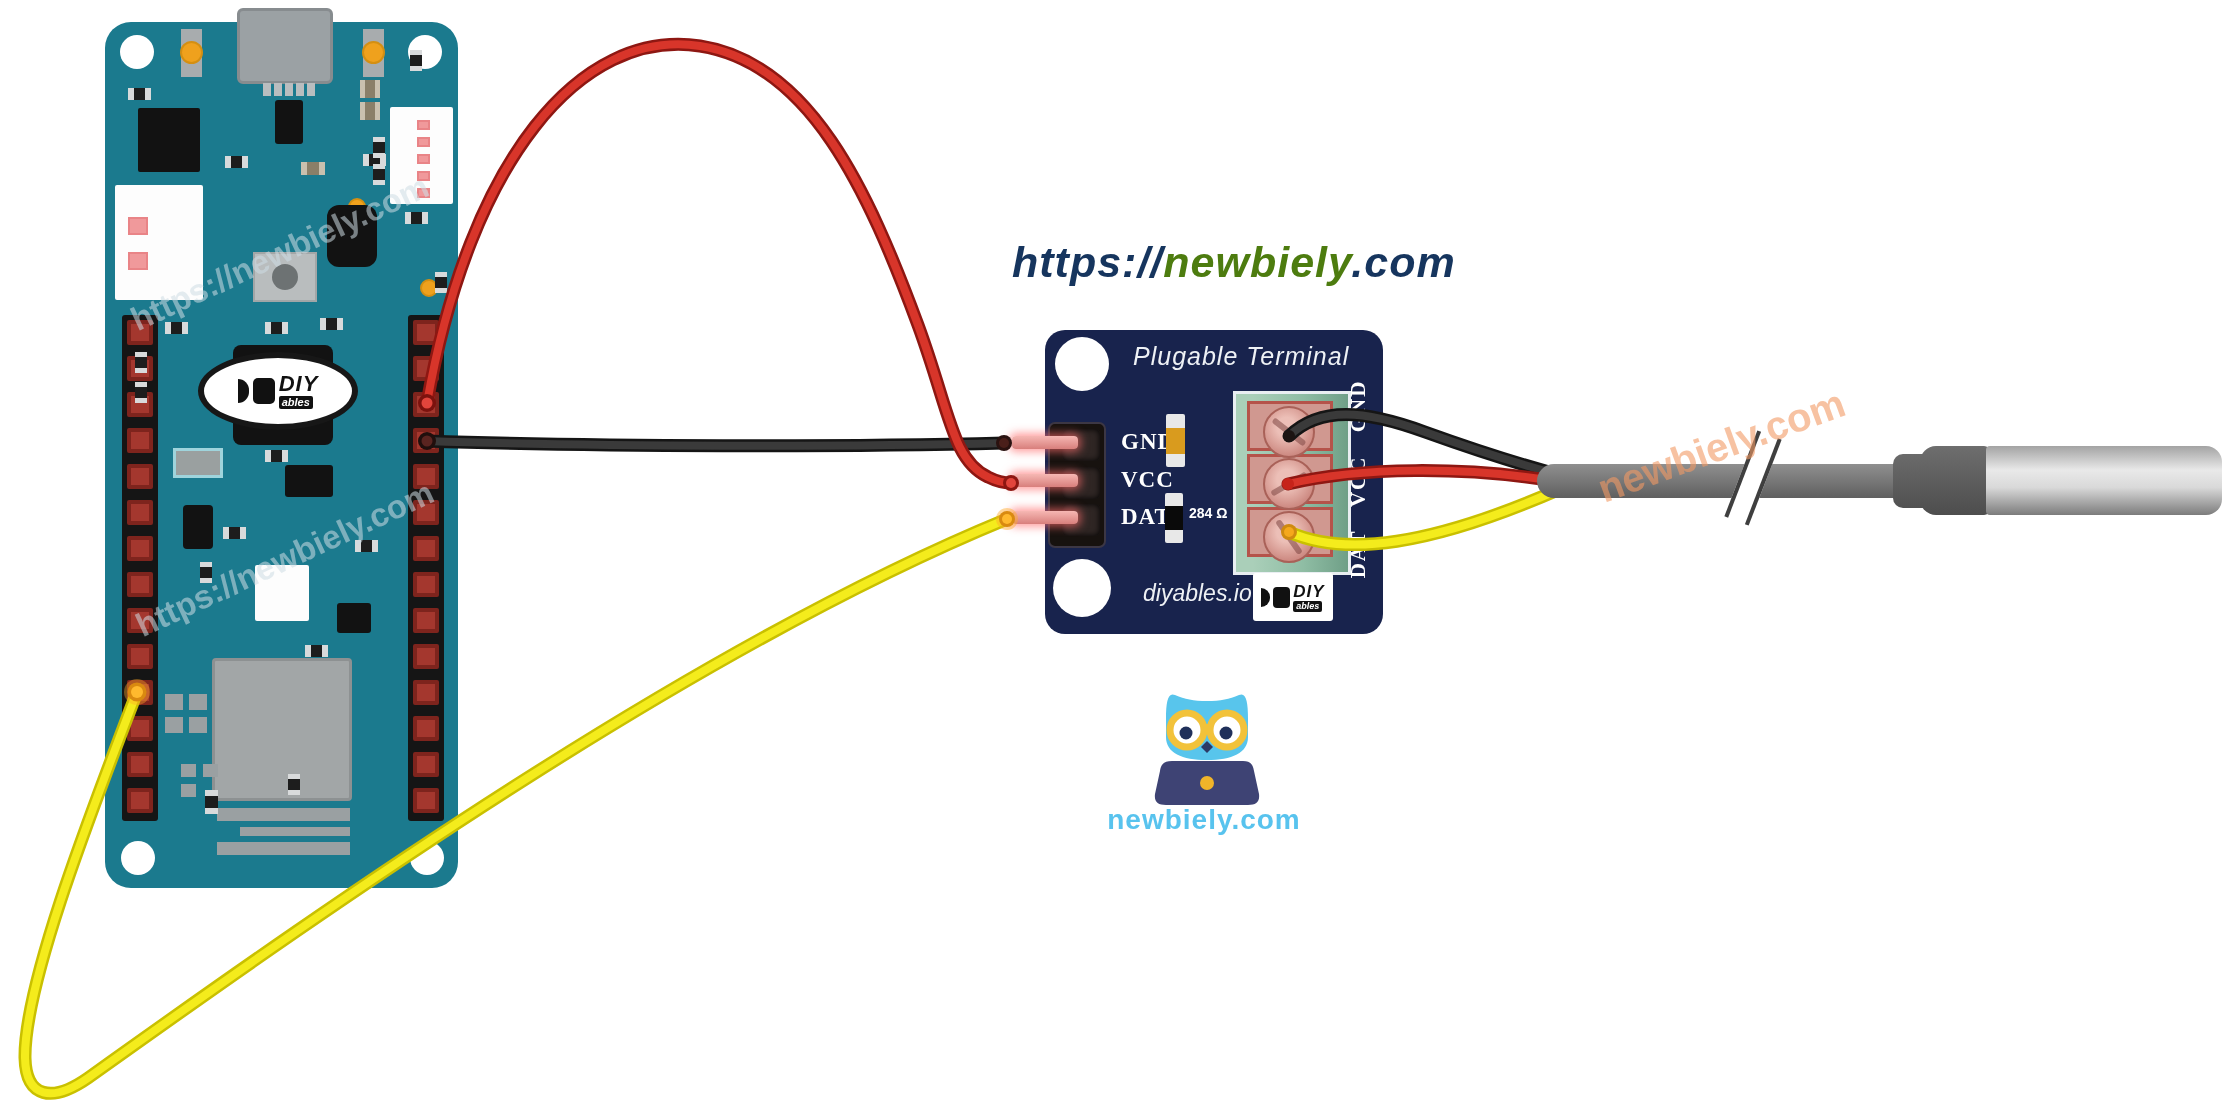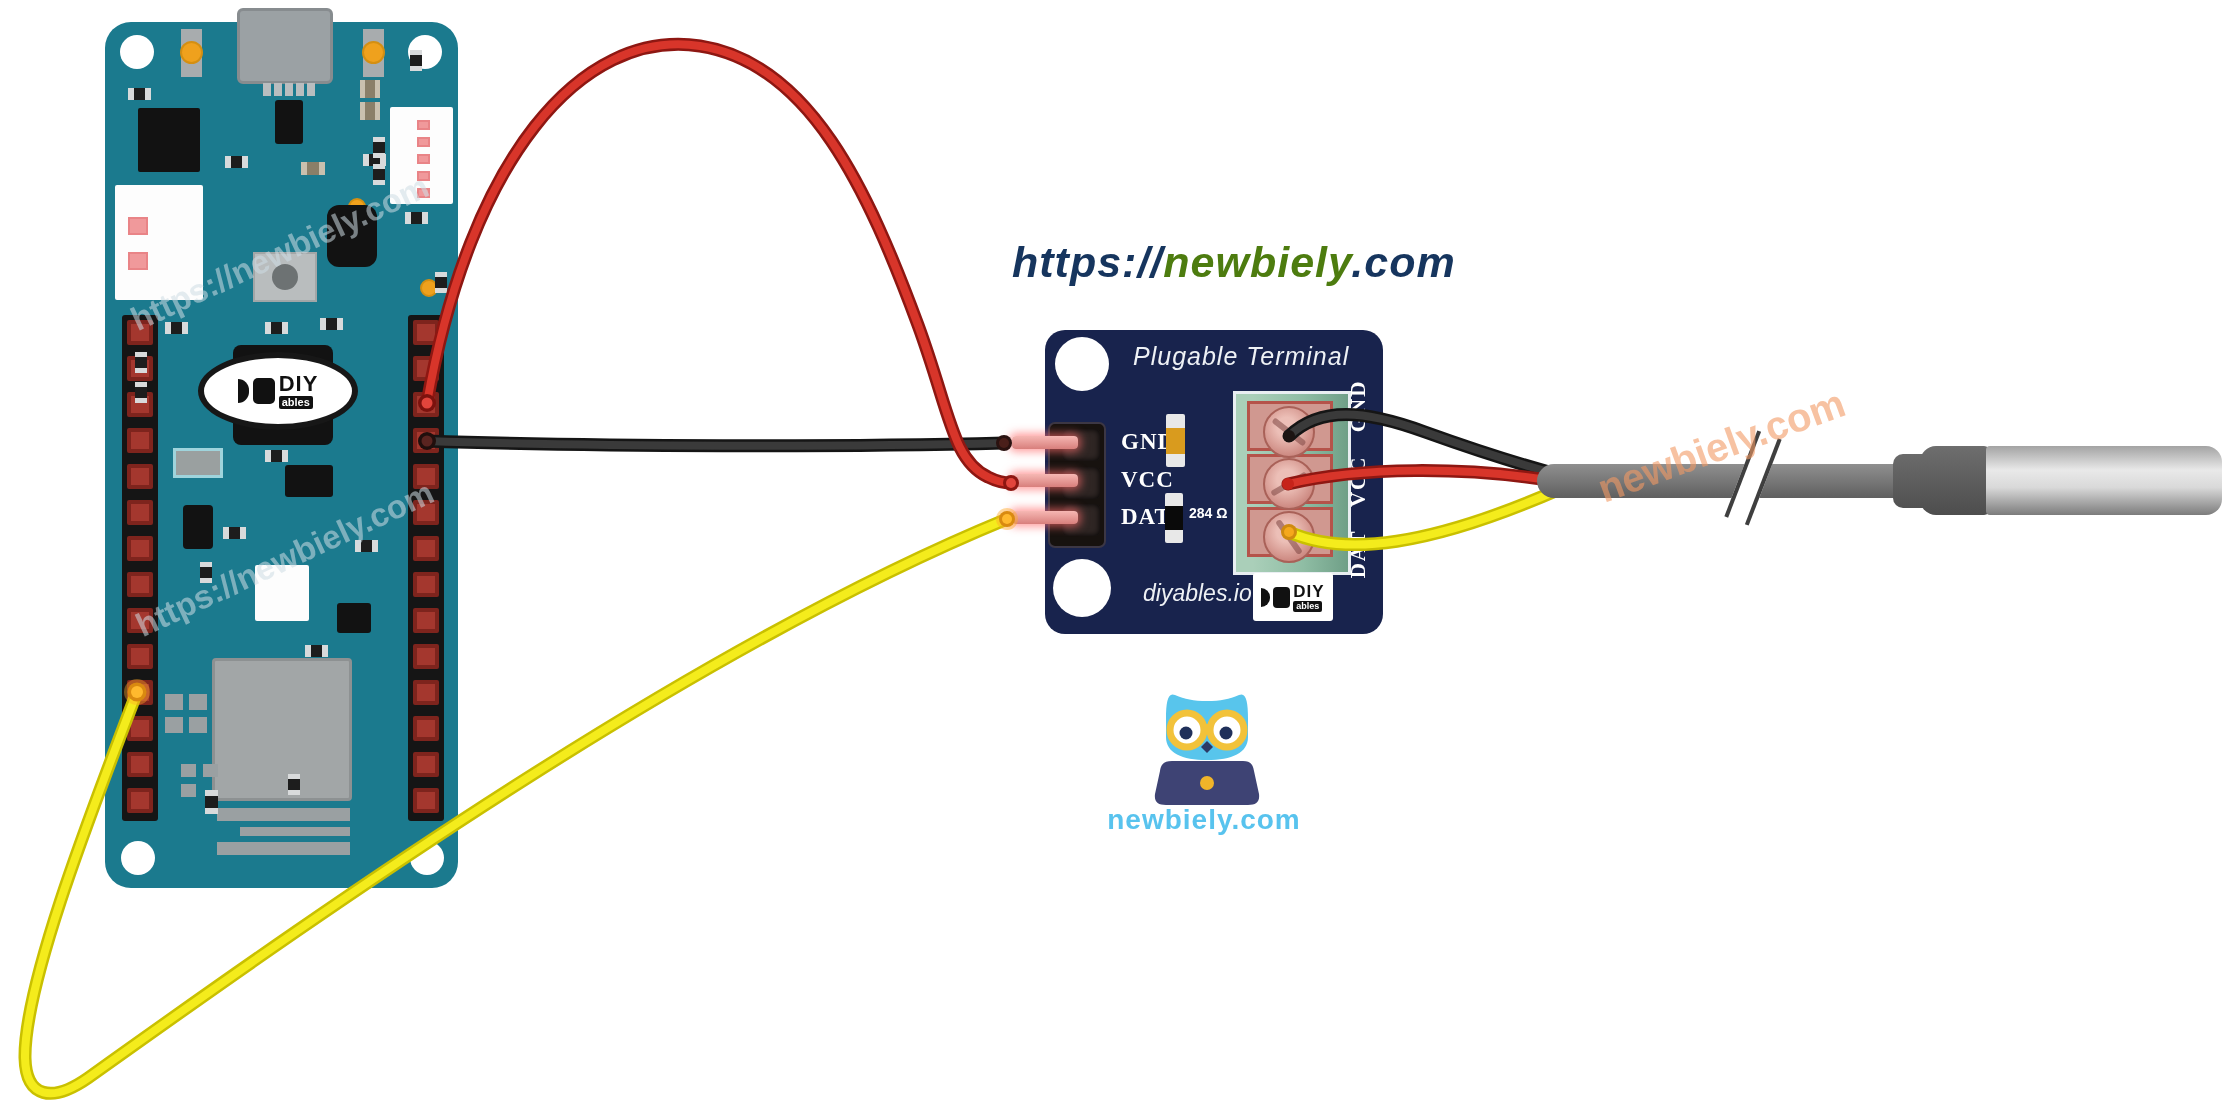--- a/index.html
+++ b/index.html
@@ -28,21 +28,21 @@
   .d-btn::after{content:"";position:absolute;left:50%;top:50%;width:26px;height:26px;margin:-13px 0 0 -13px;
     background:#6d7273;border-radius:50%;}
   .hdr{position:absolute;width:36px;background:#151515;border-radius:3px;}
   .hdr-pad{position:absolute;width:26px;height:25px;background:#a4372e;border:4px solid #7e241d;box-sizing:border-box;border-radius:2px;}
   .board-wm{position:absolute;width:360px;text-align:center;font-size:33px;font-weight:bold;
     color:rgba(205,221,227,0.55);transform:rotate(-25deg);white-space:nowrap;pointer-events:none;}
   .oval-logo{position:absolute;left:93px;top:330px;width:160px;height:78px;background:#fff;
     border:6px solid #171717;border-radius:50%;box-sizing:border-box;display:flex;align-items:center;justify-content:center;gap:4px;}
   .glyph-half{width:11px;height:24px;background:#111;border-radius:0 12px 12px 0;}
   .glyph-sq{width:22px;height:26px;background:#111;border-radius:5px;}
-  .logo-col{display:flex;flex-direction:column;align-items:flex-start;line-height:1;}
+  .logo-col{display:flex;flex-direction:column;align-items:flex-start;line-height:1;font-style:italic;}
   .logo-diy{font-size:22px;font-weight:bold;color:#111;letter-spacing:1px;}
   .logo-ables{font-size:11px;font-weight:bold;color:#fff;background:#111;padding:1px 3px;border-radius:2px;margin-top:1px;}
   
   .module{position:absolute;left:1045px;top:330px;width:338px;height:304px;
     background:#18234d;border-radius:20px;}
   .m-title{position:absolute;left:78px;top:12px;width:250px;font-size:25px;font-style:italic;
     color:#eef1f5;letter-spacing:1px;white-space:nowrap;margin-left:10px;}
   .m-hole{position:absolute;background:#fff;border-radius:50%;}
   .m-pinheader{position:absolute;left:3px;top:92px;width:58px;height:126px;background:#17120f;
     border:2px solid #3c3744;border-radius:7px;box-sizing:border-box;}

